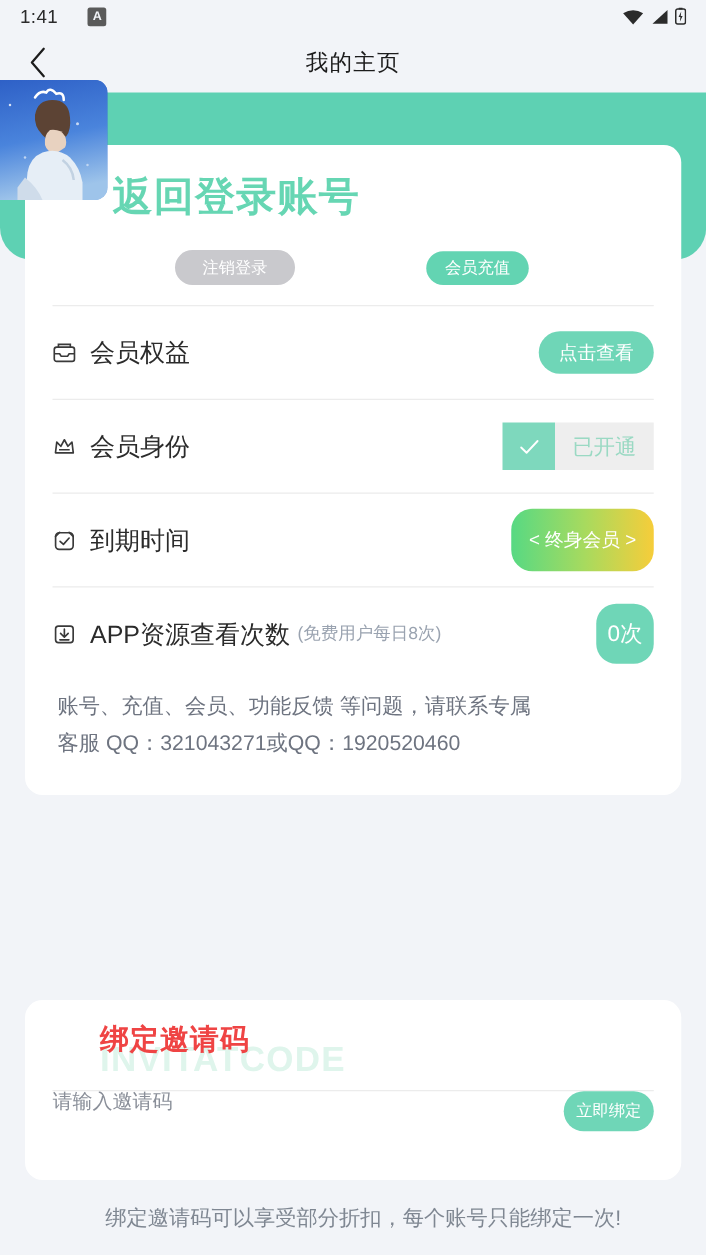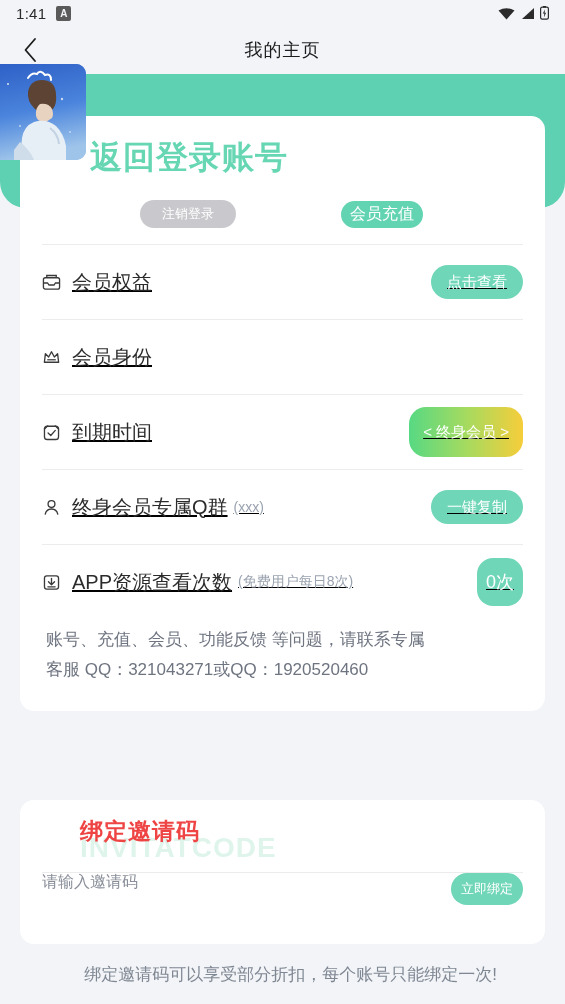--- a/index.html
+++ b/index.html
@@ -10,21 +10,21 @@
     overflow: hidden;
   }
   .phone { position: relative; width: 565px; height: 1004px; background: #f2f4f8; }
 
   
   .statusbar {
     height: 26px; padding: 0 16px;
     display: flex; align-items: center; justify-content: space-between;
     background: #f2f4f8;
   }
-  .sb-left { display: flex; align-items: center; gap: 10px; }
+  .sb-left { display: flex; align-items: center; gap: 24px; }
   .sb-time { font-size: 15px; color: #2b2b2b; letter-spacing: .3px; }
   .sb-appicon {
     width: 15px; height: 15px; background: #5a5a5a; border-radius: 2px;
     color: #f2f4f8; font-size: 10px; font-weight: bold;
     display: flex; align-items: center; justify-content: center;
   }
   .sb-right { display: flex; align-items: center; gap: 5px; }
 
   
   .navbar {
@@ -70,29 +70,29 @@
   }
   .btn-row .spacer { flex: 1; }
   .btn-logout {
     width: 96px; height: 28px; margin-left: 98px;
     background: #c9c9cd; color: #ffffff; font-size: 13px;
     border: none; border-radius: 14px; cursor: pointer;
     display: flex; align-items: center; justify-content: center;
   }
   .btn-recharge {
     width: 82px; height: 27px; margin-right: 100px;
-    background: #63d4b2; color: #ffffff; font-size: 16px;
+    background: #63d4b2; color: #ffffff; font-size: 13px;
     border: none; border-radius: 14px; cursor: pointer;
     display: flex; align-items: center; justify-content: center;
   }
 
   
   .row {
     display: flex; align-items: center;
-    height: 75px; border-top: 1px solid #ececec; text-decoration: underline;
+    height: 75px; border-top: 1px solid #ececec;
   }
   .row:first-of-type { border-top: none; }
   .row-icon {
     width: 30px; flex: 0 0 30px;
     display: flex; align-items: center; justify-content: flex-start;
     color: #3a3a3a;
   }
   .row-label {
     font-size: 20px; color: #2b2b2b; white-space: nowrap;
   }
@@ -250,47 +250,43 @@
 
     <div class="row">
       <span class="row-icon">
         <svg width="19" height="19" viewBox="0 0 20 20">
           <path d="M2.5 15 L3.6 6 L7 9.5 L10 4 L13 9.5 L16.4 6 L17.5 15 Z" fill="none" stroke="#3a3a3a" stroke-width="1.4" stroke-linejoin="round"></path>
           <path d="M5.5 12.4 L14.5 12.4" fill="none" stroke="#3a3a3a" stroke-width="1.3"></path>
         </svg>
       </span>
       <span class="row-label">会员身份</span>
       <span class="row-grow"></span>
+      <div class="badge-vip">
+        <span class="check">
+          <svg width="19" height="15" viewBox="0 0 20 16">
+            <path d="M3 8.5 L7.6 13 L17 3" fill="none" stroke="#ffffff" stroke-width="1.6" stroke-linecap="round" stroke-linejoin="round"></path>
+          </svg>
+        </span>
+        <span class="txt">已开通</span>
+      </div>
     </div>
 
     <div class="row">
       <span class="row-icon">
         <svg width="19" height="19" viewBox="0 0 20 20">
           <rect x="2.6" y="3.4" width="14.8" height="14" rx="3" fill="none" stroke="#3a3a3a" stroke-width="1.4"></rect>
           <path d="M2.6 6.4 L6 3 M17.4 6.4 L14 3" fill="none" stroke="#3a3a3a" stroke-width="1.4" stroke-linecap="round"></path>
           <path d="M6.4 10.6 L9.2 13.2 L14 7.8" fill="none" stroke="#3a3a3a" stroke-width="1.4" stroke-linecap="round" stroke-linejoin="round"></path>
         </svg>
       </span>
       <span class="row-label">到期时间</span>
       <span class="row-grow"></span>
       <button class="pill-gradient">&lt; 终身会员 &gt;</button>
     </div>
 
-    <div class="row">
-      <span class="row-icon">
-        <svg width="19" height="19" viewBox="0 0 20 20">
-          <circle cx="10" cy="6.4" r="3.6" fill="none" stroke="#3a3a3a" stroke-width="1.4"></circle>
-          <path d="M3.4 17 q1.2 -5.4 6.6 -5.4 q5.4 0 6.6 5.4" fill="none" stroke="#3a3a3a" stroke-width="1.4" stroke-linecap="round"></path>
-        </svg>
-      </span>
-      <span class="row-label">终身会员专属Q群</span>
-      <span class="row-sub">(xxx)</span>
-      <span class="row-grow"></span>
-      <button class="pill">一键复制</button>
-    </div>
 
     <div class="row">
       <span class="row-icon">
         <svg width="19" height="19" viewBox="0 0 20 20">
           <rect x="2.6" y="3" width="14.8" height="14" rx="2.4" fill="none" stroke="#3a3a3a" stroke-width="1.4"></rect>
           <path d="M10 5.6 L10 12.2 M6.8 9.2 L10 12.4 L13.2 9.2" fill="none" stroke="#3a3a3a" stroke-width="1.4" stroke-linecap="round" stroke-linejoin="round"></path>
           <path d="M6.2 14.6 L13.8 14.6" fill="none" stroke="#3a3a3a" stroke-width="1.4" stroke-linecap="round"></path>
         </svg>
       </span>
       <span class="row-label">APP资源查看次数</span>

